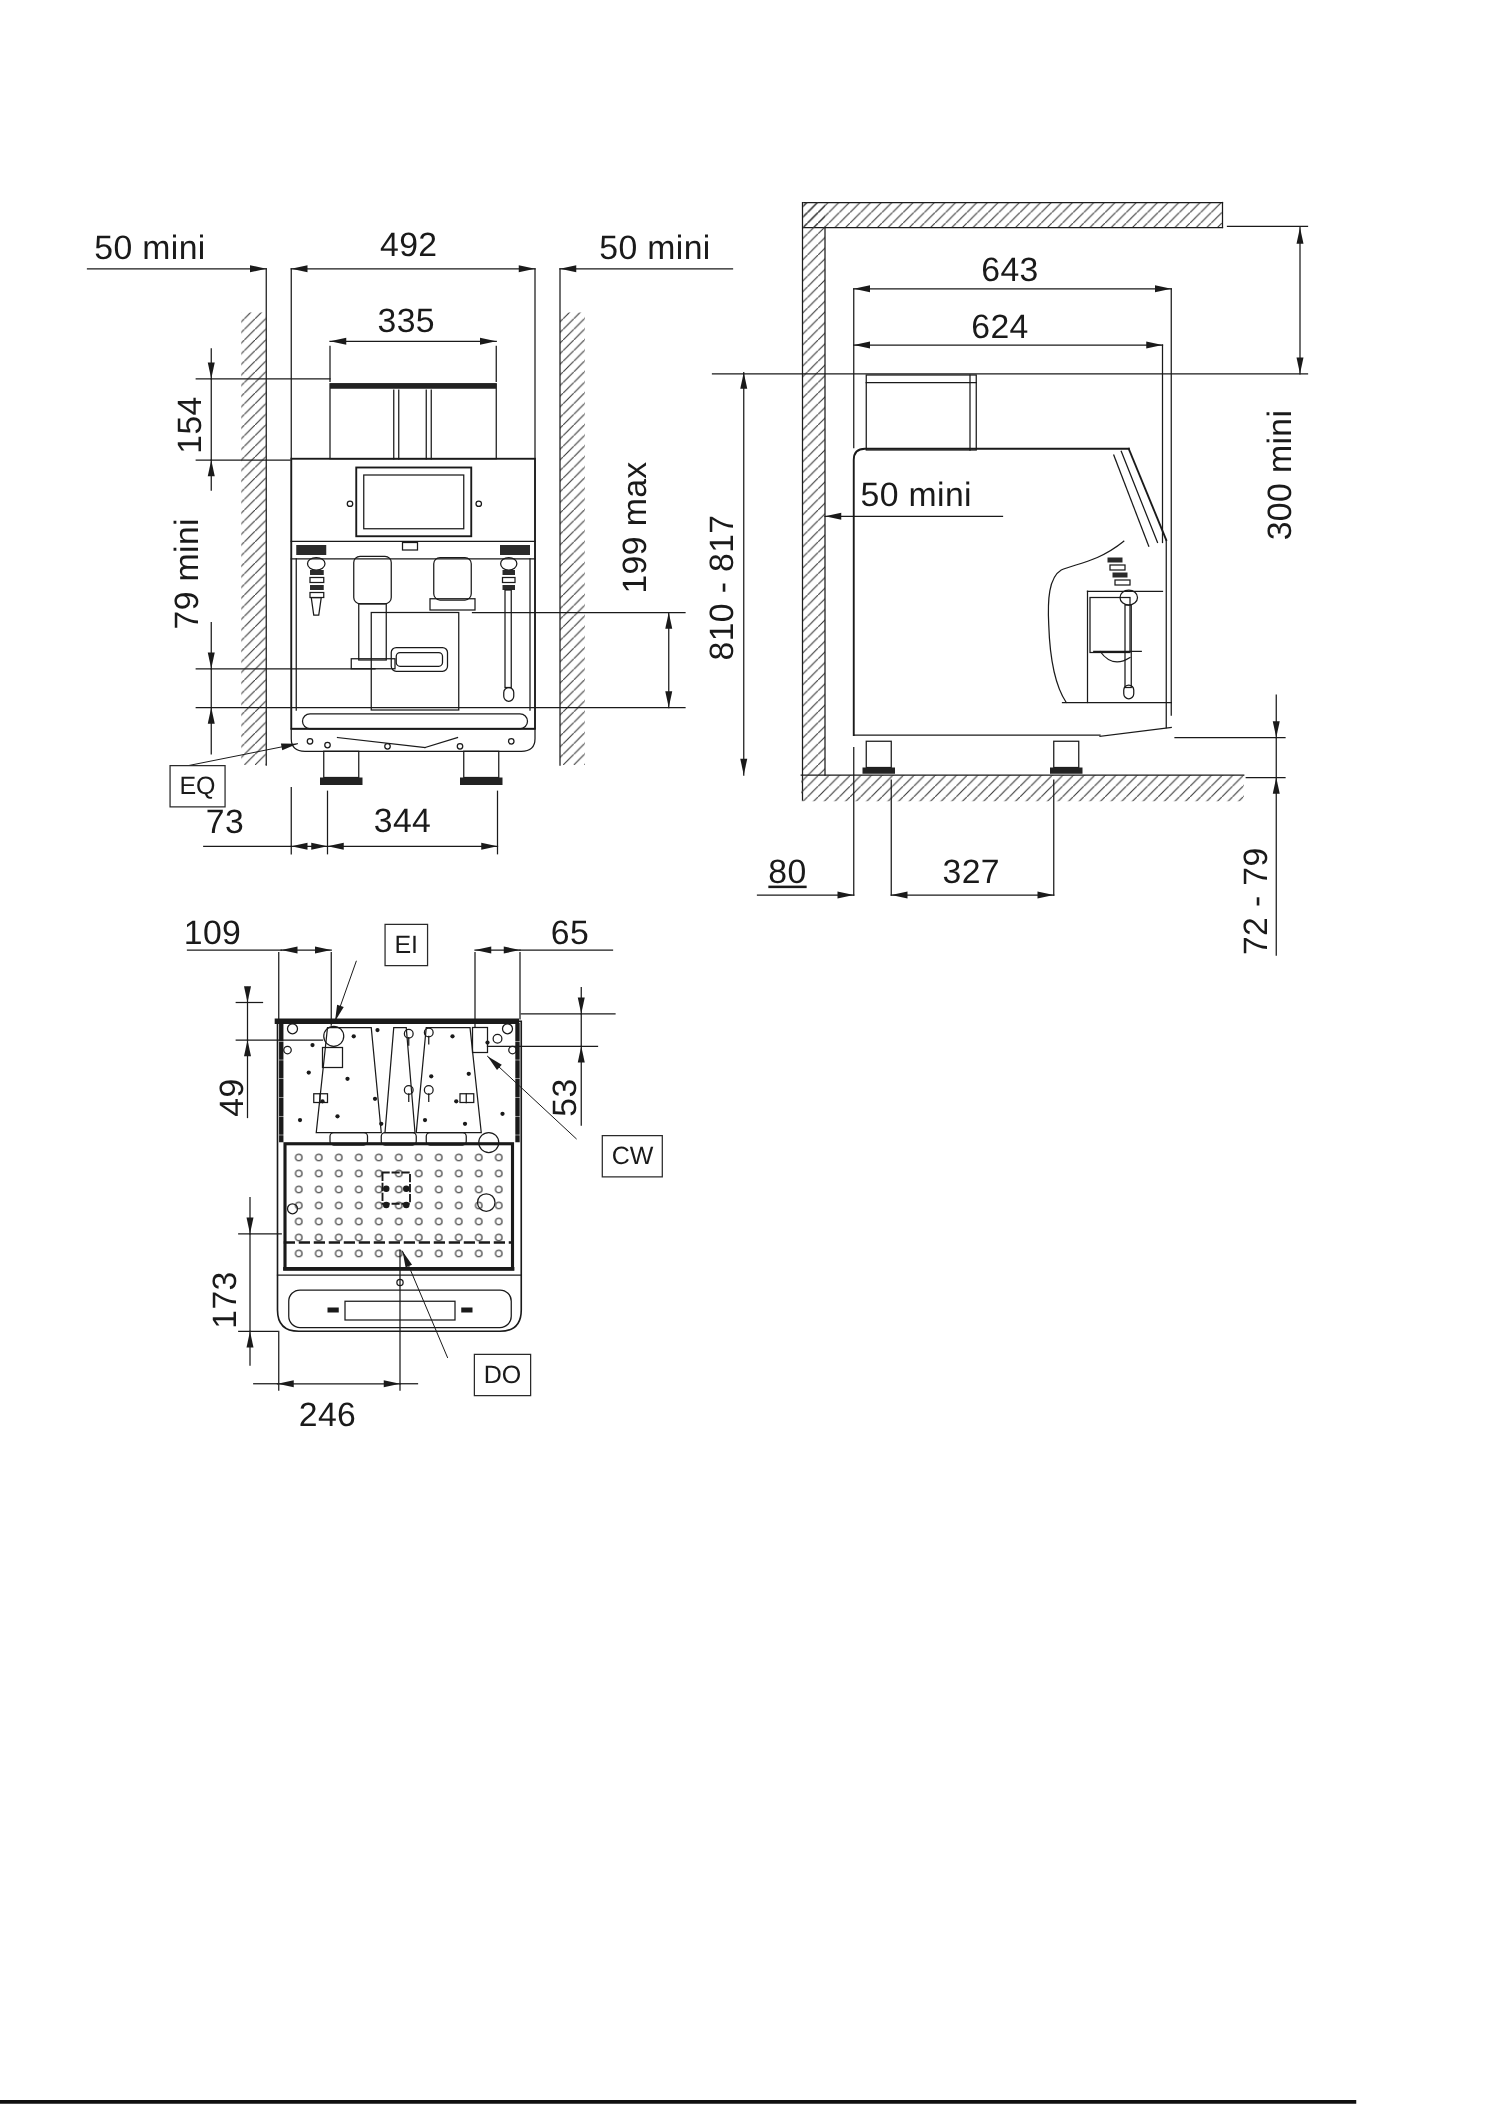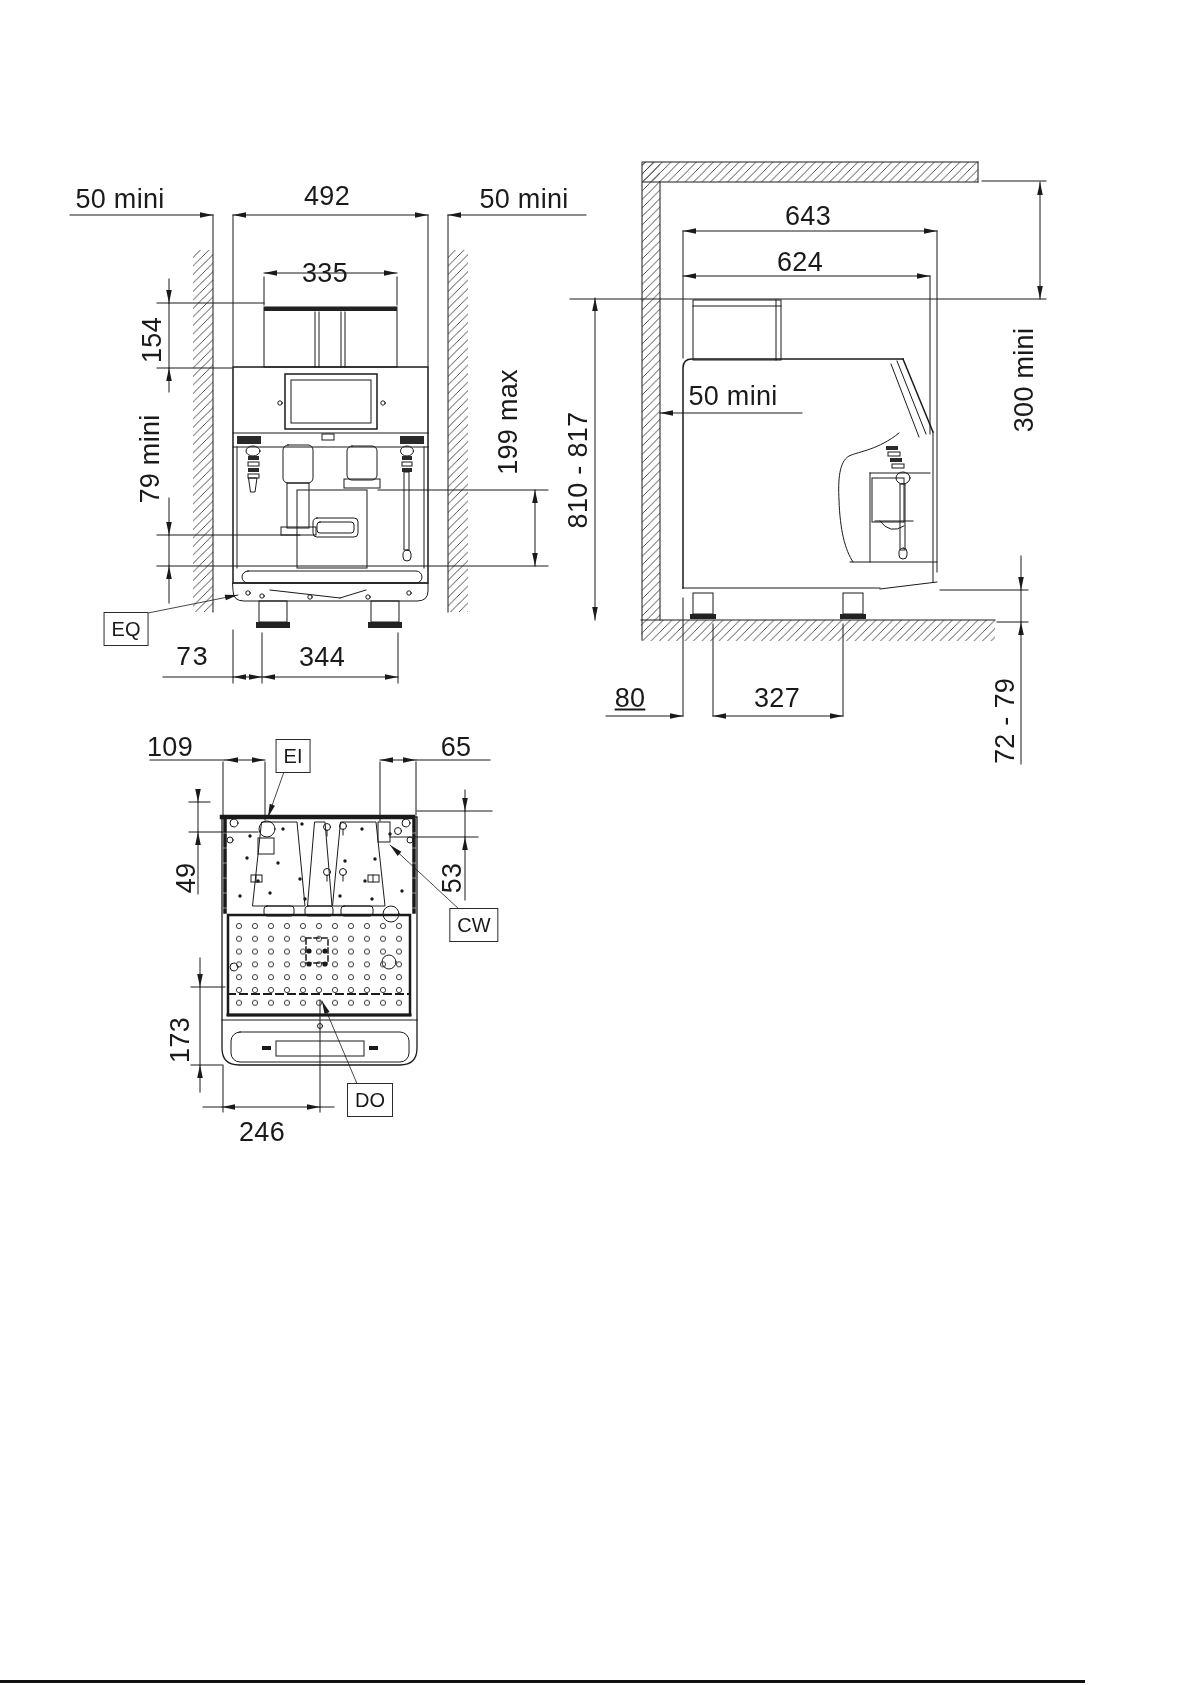--- a/index.html
+++ b/index.html
@@ -4,21 +4,21 @@
 <style>
   html,body{margin:0;padding:0;background:#fff;}
   .canvas{position:relative;width:1085px;height:1685px;background:#ffffff;
     font-family:"Liberation Sans",sans-serif;color:#1a1a1a;overflow:hidden;}
   .canvas svg{position:absolute;left:0;top:0;}
   .dim{position:absolute;white-space:nowrap;font-size:27px;line-height:1;
     transform:translate(-50%,-50%);letter-spacing:.3px;}
   .dimv{position:absolute;white-space:nowrap;font-size:27px;line-height:1;
     transform:translate(-50%,-50%) rotate(-90deg);letter-spacing:.3px;}
   .tag{position:absolute;transform:translate(-50%,-50%);border:1.4px solid #2a2a2a;
-    background:#fff;font-size:20px;line-height:1;padding:6px 7px;min-width:14px;text-align:left;}
+    background:#fff;font-size:20px;line-height:1;padding:6px 7px;min-width:14px;text-align:left;margin-left:32px;}
   .rule{position:absolute;left:0;top:1680px;width:1090px;height:3px;background:#101010;}
   .rule-tail{position:absolute;left:1090px;top:1680px;width:102px;height:3px;
     background:repeating-linear-gradient(90deg,#10544b 0 3px,#1a2a33 3px 5px,#4c6e2a 5px 7px,#101010 7px 9px);}
 </style>
 </head>
 <body>
 
 <div class="canvas">
 
 <svg width="1192" height="1685" viewBox="0 0 1192 1685">
@@ -300,26 +300,26 @@
 
   <line x1="285" y1="769" x2="268" y2="817" stroke-width="0.8" marker-end="url(#m)"></line>
   <line x1="461" y1="911" x2="390" y2="845" stroke-width="0.8" marker-end="url(#m)"></line>
   <line x1="358" y1="1086" x2="322" y2="1001" stroke-width="0.8" marker-end="url(#m)"></line>
   </g>
 </svg>
 
 <div class="dim" style="left:120px;top:199px;">50 mini</div>
 <div class="dim" style="left:327px;top:196px;">492</div>
 <div class="dim" style="left:524px;top:199px;">50 mini</div>
-<div class="dim" style="left:325px;top:257px;margin-top:16px;">335</div>
+<div class="dim" style="left:325px;top:257px;">335</div>
 <div class="dimv" style="left:152px;top:340px;">154</div>
 <div class="dimv" style="left:150px;top:459px;">79 mini</div>
 <div class="dimv" style="left:508px;top:422px;">199 max</div>
 <div class="tag" style="left:126px;top:629px;">EQ</div>
-<div class="dim" style="left:192px;top:658px;font-family:Liberation Mono, monospace;">73</div>
+<div class="dim" style="left:180px;top:658px;">73</div>
 <div class="dim" style="left:322px;top:657px;">344</div>
 
 <div class="dim" style="left:808px;top:216px;">643</div>
 <div class="dim" style="left:800px;top:262px;">624</div>
 <div class="dim" style="left:733px;top:396px;">50 mini</div>
 <div class="dimv" style="left:578px;top:470px;">810 - 817</div>
 <div class="dimv" style="left:1024px;top:380px;">300 mini</div>
 <div class="dim" style="left:630px;top:698px;text-decoration:underline;">80</div>
 <div class="dim" style="left:777px;top:698px;">327</div>
 <div class="dimv" style="left:1005px;top:721px;">72 - 79</div>

